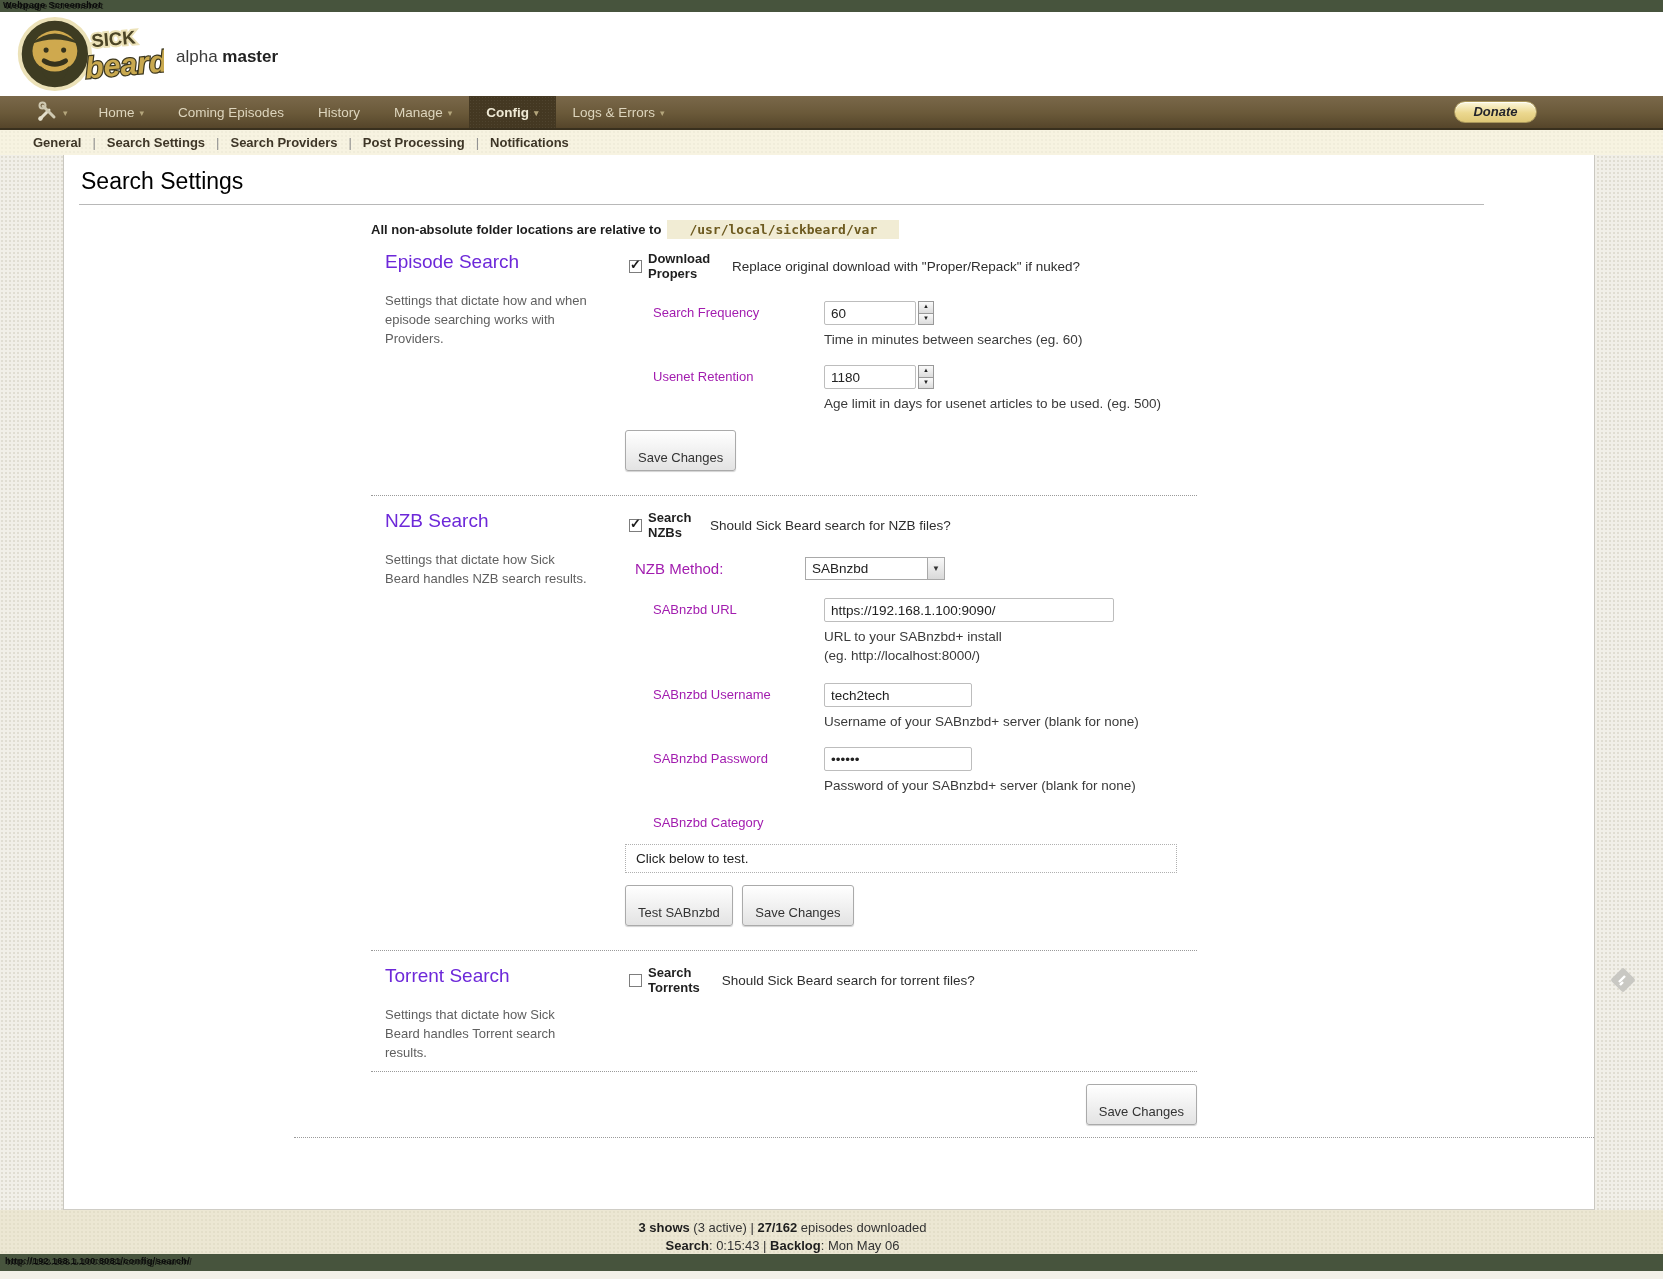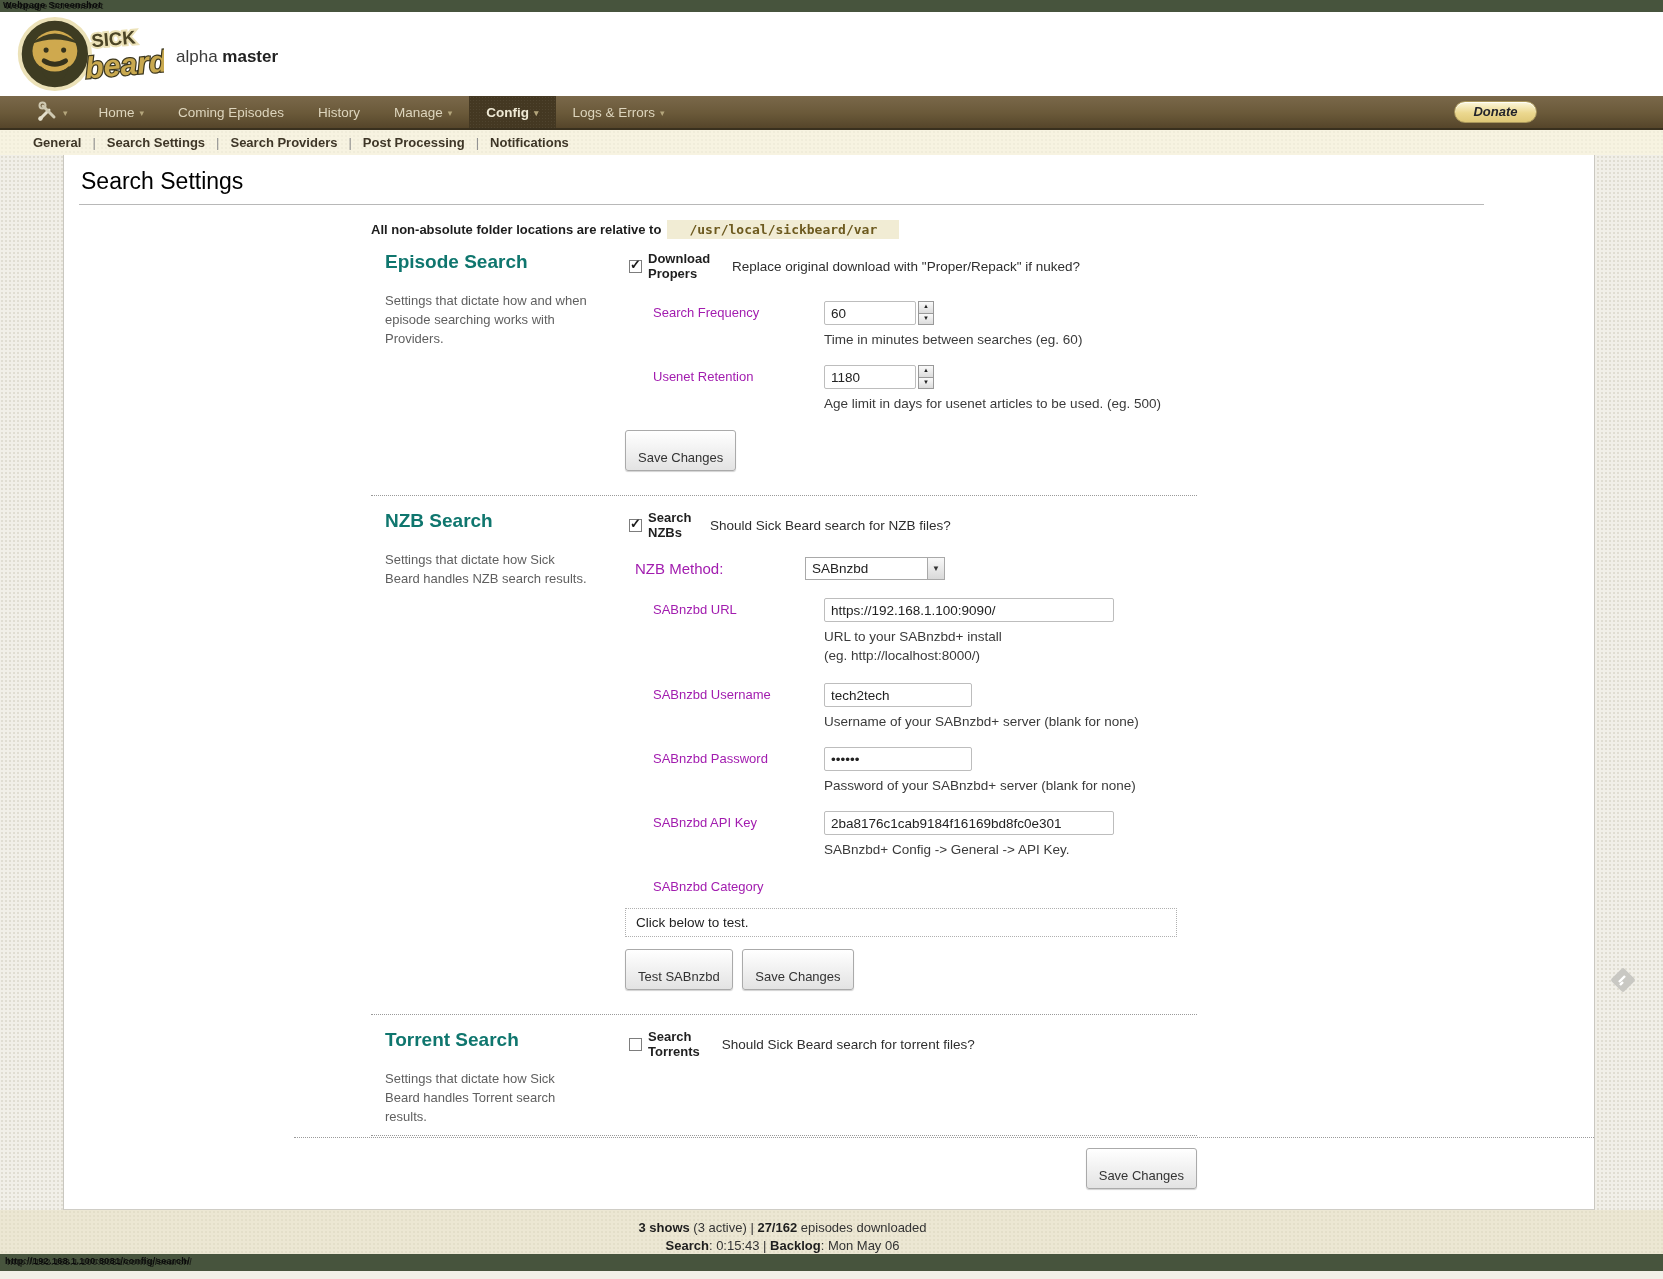--- a/index.html
+++ b/index.html
@@ -56,21 +56,21 @@
     padding:13px 0 9px 2px; border-bottom:1px solid #b8b8b8; }
   .relative-note { margin:17px 0 0 307px; font-weight:bold; color:#1d1d1d; }
   .relative-note .path-chip { font-family:"DejaVu Sans Mono", monospace; font-weight:bold;
     background:#f1ecd4; color:#6d5a1f; padding:2px 22px; margin-left:6px; }
 
   .form { width:826px; margin-left:307px; }
   .sep { border-top:1px dotted #9a9a9a; height:0; margin-top:24px; }
 
   .cg { position:relative; }
   .cg-left { position:absolute; left:14px; top:14px; width:225px; }
-  .cg-title { font-size:19px; font-weight:bold; color:#0f766e; }
+  .cg-title { font-size:19px; font-weight:normal; color:#6d28d9; }
   .cg-desc { margin-top:18px; color:#5f5f5f; line-height:19px; font-size:13px; width:205px; }
   .cg-fields { margin-left:254px; padding-top:14px; }
 
   .row { display:flex; }
   .lbl-cell { width:191px; padding-left:20px; padding-top:4px; flex:0 0 auto; font-weight:normal; color:#a21caf;margin-left:8px; }
   .lbl-cell.method { width:172px; padding-left:2px; font-size:15px; padding-top:3px; }
   .chk-row { display:flex; align-items:center; padding-left:4px; }
   .chk-row .chk-label { font-weight:bold; color:#1f1f1f; margin-left:6px; }
   .chk-note { margin-left:auto; width:636px; color:#2e2e2e; font-size:13.5px; }
   .checkbox { width:13px; height:13px; background:#fff; border:1px solid #7d7d7d; flex:0 0 auto;
@@ -290,27 +290,20 @@
           </div>
 
           <div class="row" style="margin-top:16px;">
             <div class="lbl-cell">SABnzbd Password</div>
             <div>
               <input class="txt w-sm" type="text" value="••••••" style="">
               <div class="helper">Password of your SABnzbd+ server (blank for none)</div>
             </div>
           </div>
 
-          <div class="row" style="margin-top:16px;">
-            <div class="lbl-cell">SABnzbd API Key</div>
-            <div>
-              <input class="txt w-lg" type="text" value="2ba8176c1cab9184f16169bd8fc0e301" style="">
-              <div class="helper">SABnzbd+ Config -&gt; General -&gt; API Key.</div>
-            </div>
-          </div>
 
           <div class="row" style="margin-top:16px;">
             <div class="lbl-cell">SABnzbd Category</div>
           </div>
 
           <div class="test-box">Click below to test.</div>
 
           <div style="margin-top:12px;">
             <span class="btn">Test SABnzbd</span>
             <span class="btn">Save Changes</span>

